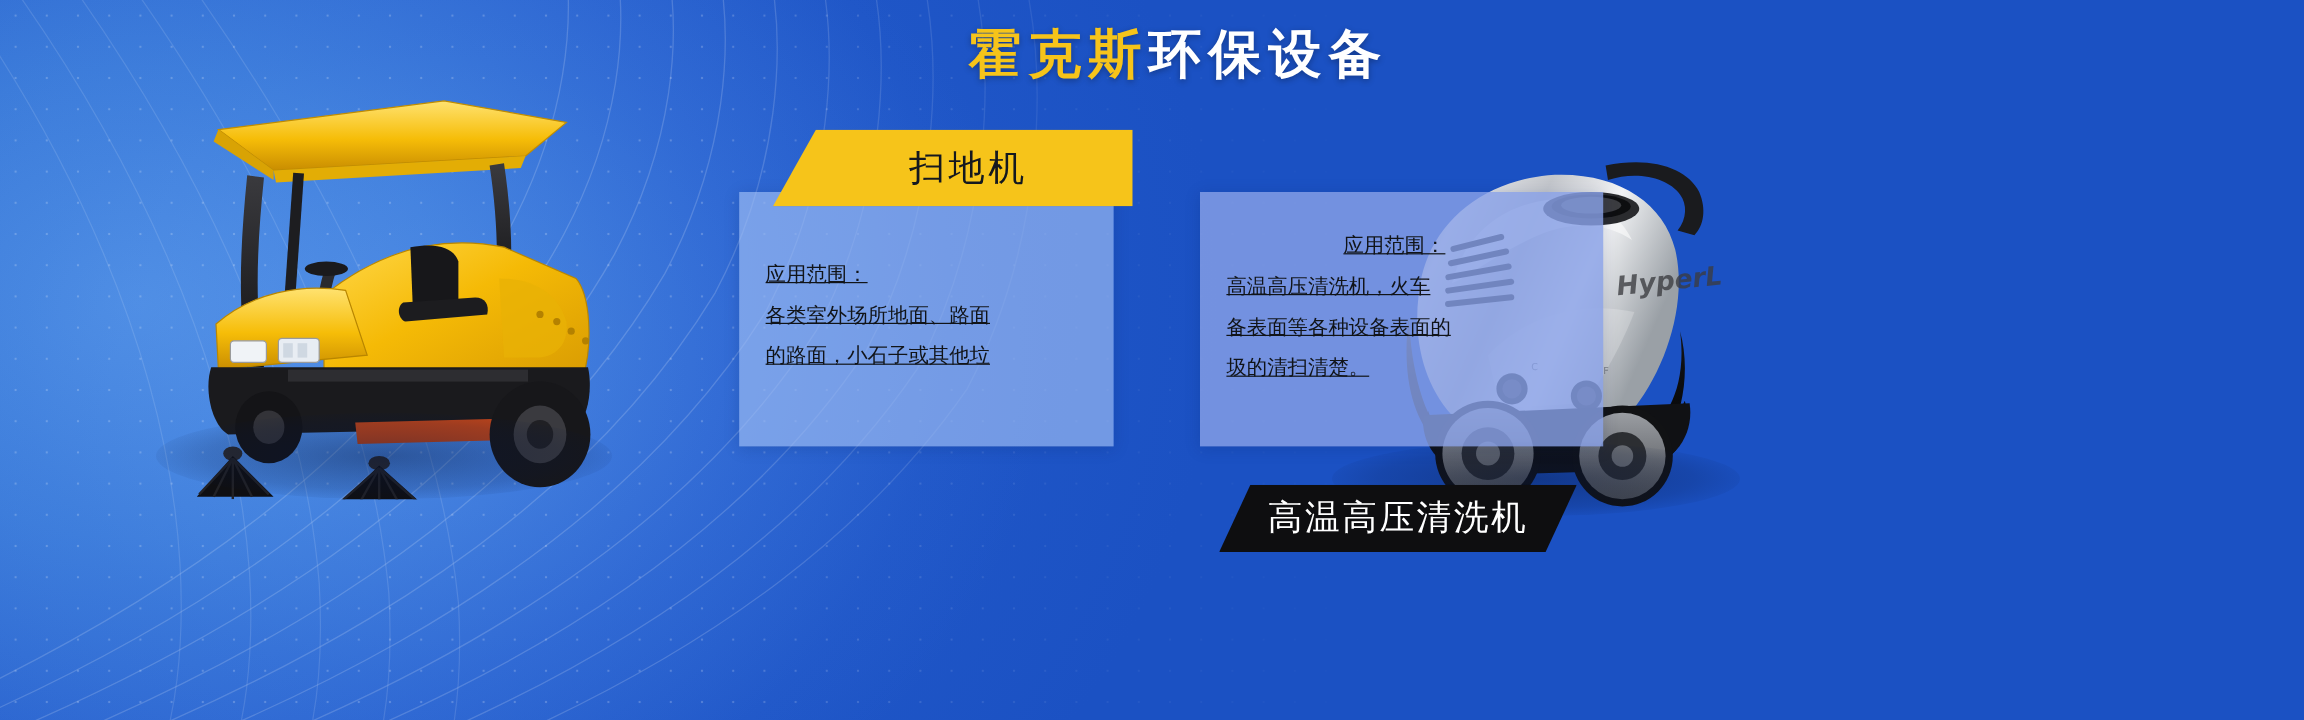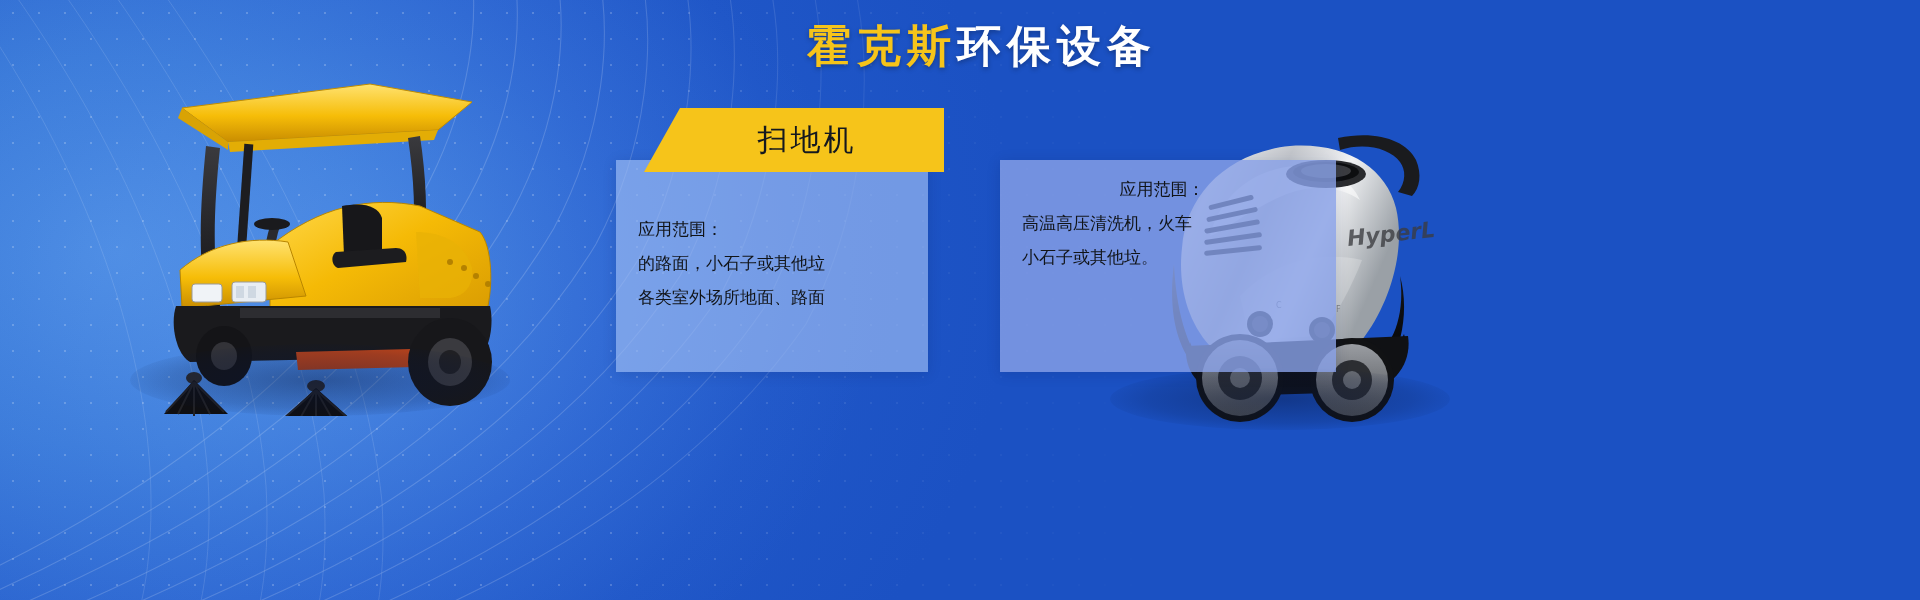--- a/index.html
+++ b/index.html
@@ -51,25 +51,26 @@
   .panel{
     position:absolute;
     background:rgba(170,195,245,.70);
     box-shadow:0 2px 12px rgba(10,35,90,.18);
   }
   .panel.left{left:616px;top:160px;width:312px;height:212px;background:rgba(160,190,245,.66);}
   .panel.right{left:1000px;top:160px;width:336px;height:212px;background:rgba(135,160,230,.82);}
 
   .panel .body{
     position:absolute;left:0;right:12px;top:0;
-    padding:12px 22px 0 22px;
+    padding:28px 22px 0 22px;
     box-sizing:border-box;
     color:#111418;
     font-size:17px;
     line-height:34px;
+    text-decoration:underline;
   }
   .panel.left .body{padding-top:52px;}
   .panel .scope{display:block;}
   .panel.right .scope{text-align:center;}
   .panel .ln{display:block;white-space:nowrap;}
 
   
   .tag-yellow{
     position:absolute;left:644px;top:108px;width:300px;height:64px;
     background:#f6c41a;
@@ -288,31 +289,35 @@
         <ellipse cx="262" cy="284" rx="36" ry="36" fill="url(#tyre)"></ellipse>
         <ellipse cx="262" cy="284" rx="20" ry="20" fill="#2c2e32"></ellipse>
         <ellipse cx="262" cy="284" rx="9" ry="9" fill="#6d7075"></ellipse>
       </g>
     </svg>
   </div>
 
   <div class="panel left">
     <div class="body">
       <span class="scope">应用范围：</span>
+      <span class="ln">各类室外场所地面、路面</span>
       <span class="ln">的路面，小石子或其他垃</span>
-      <span class="ln">各类室外场所地面、路面</span>
     </div>
   </div>
 
   <div class="panel right">
     <div class="body">
       <span class="scope">应用范围：</span>
       <span class="ln">高温高压清洗机，火车</span>
-      <span class="ln">小石子或其他垃。</span>
+      <span class="ln">备表面等各种设备表面的</span>
+      <span class="ln">圾的清扫清楚。</span>
     </div>
   </div>
 
   <div class="tag-yellow">
     <div class="t">扫地机</div>
   </div>
 
+  <div class="tag-black">
+    <div class="t">高温高压清洗机</div>
+  </div>
 
 </div>
 
 </body></html>

